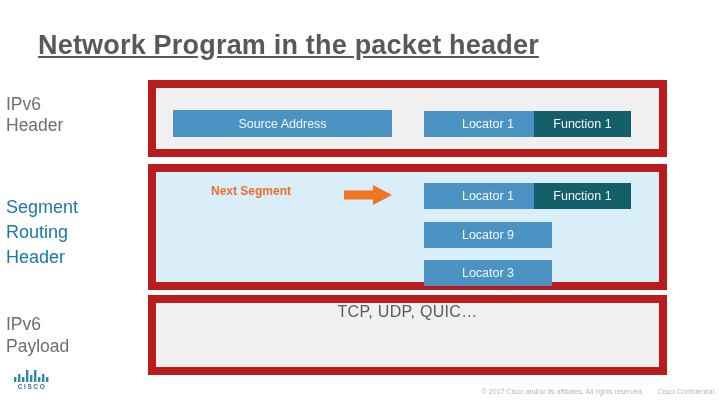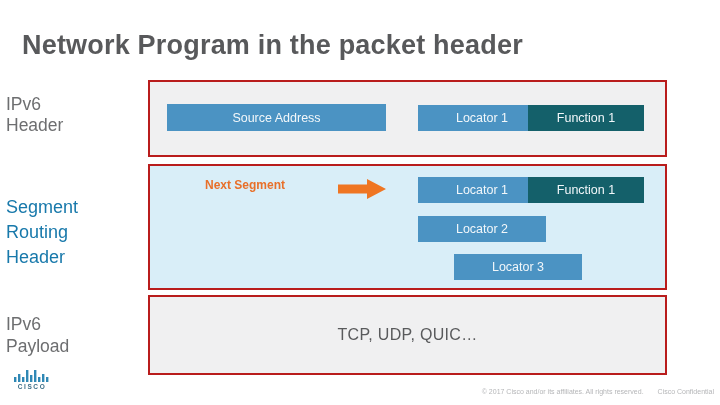--- a/index.html
+++ b/index.html
@@ -10,27 +10,28 @@
     overflow: hidden;
   }
   .slide {
     position: relative;
     width: 720px;
     height: 405px;
     background: #ffffff;
   }
   .title {
     position: absolute;
-    left: 22px;
+    left: 38px;
     top: 30px;
     font-size: 27px;
     font-weight: 700;
     color: #58595b;
     letter-spacing: 0.2px;
     white-space: nowrap;
+    text-decoration: underline;
   }
   .side-label {
     position: absolute;
     left: 6px;
     width: 148px;
     text-align: left;
     white-space: pre-line;
   }
   .label-gray {
     color: #6d6e70;
@@ -44,42 +45,42 @@
   }
   .label-payload {
     color: #6d6e70;
     font-size: 17.5px;
     line-height: 1.28;
   }
   .region {
     position: absolute;
     left: 148px;
     width: 519px;
-    border: 2px solid #b91c1c;
+    border: 8px solid #b91c1c;
   }
   .region-gray { background: #f0f0f1; }
   .region-blue { background: #d9eef8; }
   #ipv6-header-box { top: 80px;  height: 77px; }
   #srh-box         { top: 164px; height: 126px; }
   #payload-box     { top: 295px; height: 80px;
-    display: flex; align-items: center; justify-content: center; }
+    display: flex; align-items: flex-start; justify-content: center; }
   .chip {
     position: absolute;
     display: flex;
     align-items: center;
     justify-content: center;
     color: #f2f7fa;
     font-size: 12.5px;
     height: 26px;
   }
   .chip-blue { background: #4b93c3; }
   .chip-teal { background: #14606a; }
   .src-chip  { left: 17px; top: 22px; width: 219px; height: 27px; }
   .loc-col   { left: 268px; width: 128px; }
-  .fun-col   { left: 378px; width: 116px; }
+  .fun-col   { left: 378px; width: 97px; }
   .next-seg-label {
     position: absolute;
     left: 55px;
     top: 12px;
     font-size: 12px;
     font-weight: 700;
     color: #e8702a;
     white-space: nowrap;
   }
   .next-seg-arrow {
@@ -144,23 +145,23 @@
 
   <div class="region region-blue" id="srh-box">
     <div class="next-seg-label">Next Segment</div>
     <svg class="next-seg-arrow" viewBox="0 0 48 20">
       <path d="M0 5.5 L29 5.5 L29 0 L48 10 L29 20 L29 14.5 L0 14.5 Z" fill="#ef7522"></path>
     </svg>
 
     <div class="chip chip-blue loc-col" style="top:11px;">Locator 1</div>
     <div class="chip chip-teal fun-col" style="top:11px;">Function 1</div>
 
-    <div class="chip chip-blue loc-col" style="top:50px;">Locator 2</div>
+    <div class="chip chip-blue loc-col" style="top:50px;">Locator 9</div>
 
-    <div class="chip chip-blue loc-col" style="top:88px;margin-left:36px;">Locator 3</div>
+    <div class="chip chip-blue loc-col" style="top:88px;">Locator 3</div>
   </div>
 
   <div class="region region-gray" id="payload-box">
     <div class="payload-text">TCP, UDP, QUIC…</div>
   </div>
 
   <div class="cisco-logo">
     <svg width="36" height="12" viewBox="0 0 36 12">
       <g fill="#2f88b5">
         <rect x="0" y="7" width="2.4" height="5"></rect>

